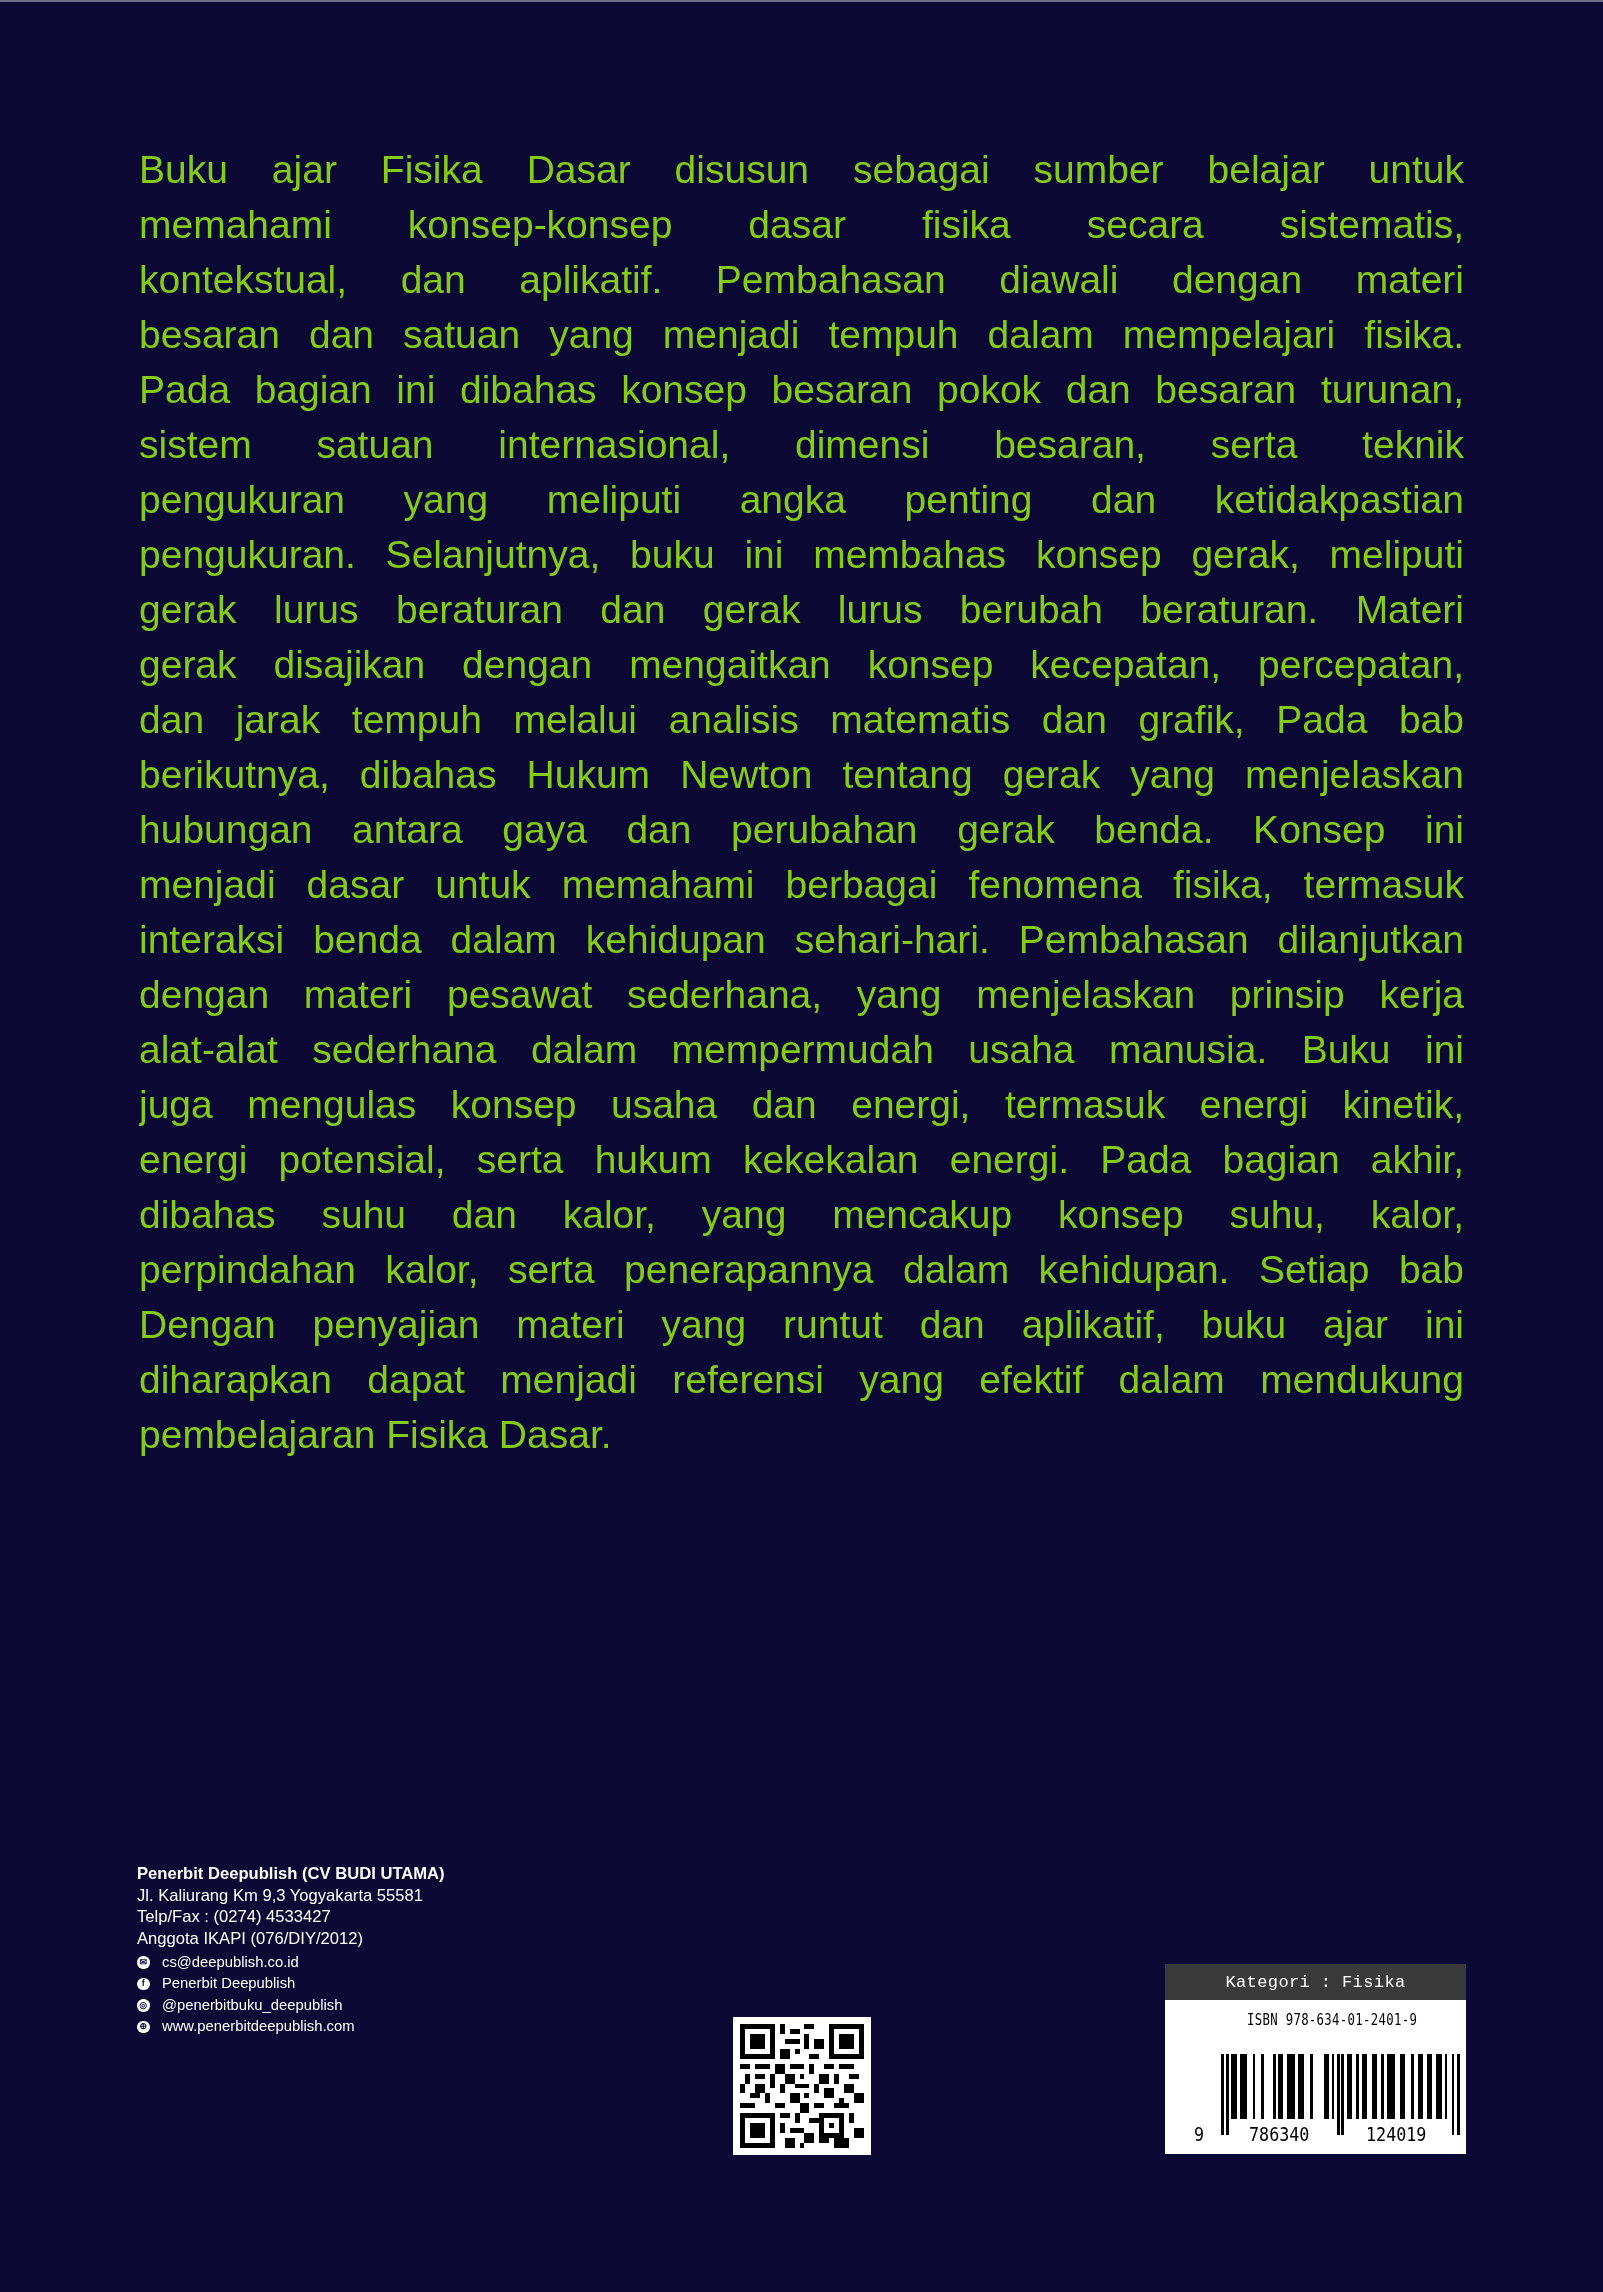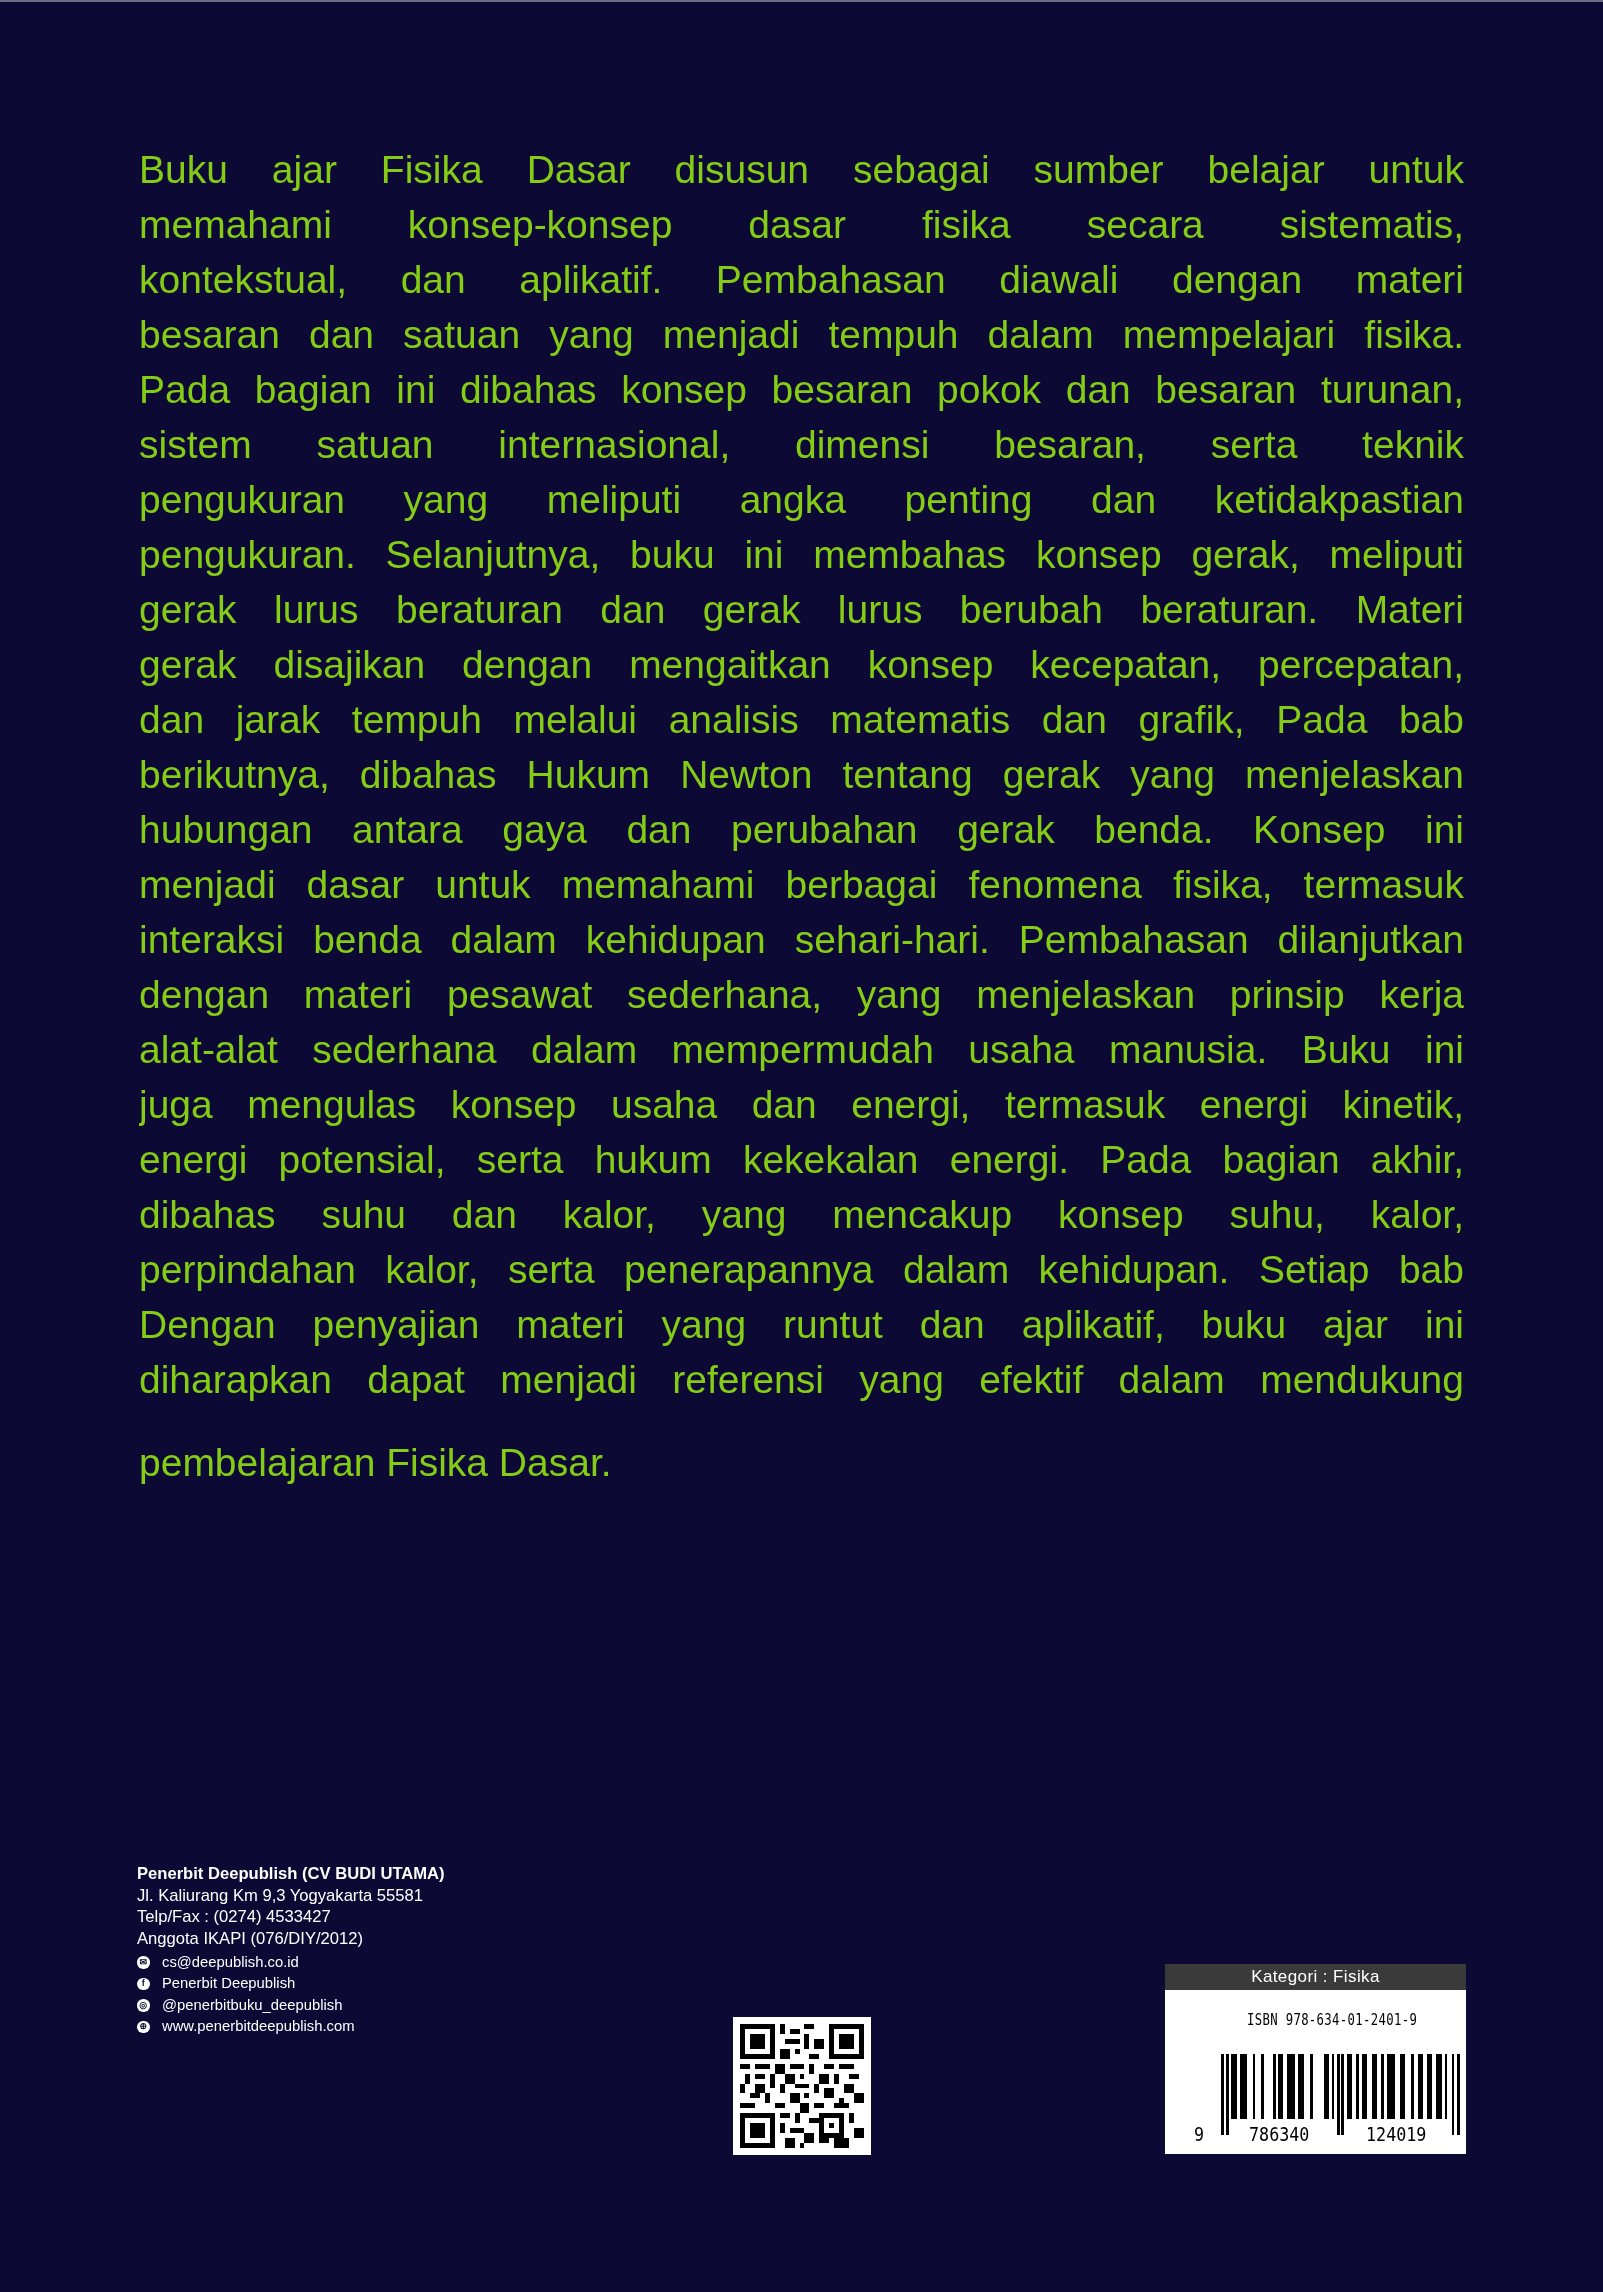--- a/index.html
+++ b/index.html
@@ -14,21 +14,21 @@
     .blurb {
       position:absolute; left:139px; top:142px; width:1325px;
       font-size:39px; line-height:55px;
       color:#84cc16;
     }
     .blurb .line {
       display:block; height:55px; white-space:nowrap;
       text-align:justify; text-align-last:justify;
       overflow:hidden;
     }
-    .blurb .line.last { text-align-last:left;margin-top:28px; }
+    .blurb .line.last { text-align-last:left; }
 
     .publisher {
       position:absolute; left:137px; top:1863px;
       font-size:16.6px; line-height:21.5px; color:#ffffff;
     }
     .publisher .name { font-weight:bold; }
     .publisher .contact-row { display:flex; align-items:center; height:21.5px; font-size:14.8px; }
     .publisher .contacts { margin-top:2.7px; }
     .ic {
       width:12.5px; height:12.5px; border-radius:50%;
@@ -42,22 +42,22 @@
       position:absolute; left:733px; top:2017px; width:138px; height:138px;
       background:#ffffff;
     }
     .qr svg { position:absolute; left:7.2px; top:7.2px; }
 
     .isbn-box {
       position:absolute; left:1165px; top:1964px; width:301px; height:190px;
       background:#ffffff;
     }
     .isbn-box .cat {
-      height:26px; background:#3a3a3a; color:#ffffff;
-      font-family:Liberation Sans, sans-serif; font-size:17px;
+      height:36px; background:#3a3a3a; color:#ffffff;
+      font-family:Liberation Mono, monospace; font-size:17px;
       display:flex; align-items:center; justify-content:center; letter-spacing:0.4px;text-align:right;
     }
     .isbn-box .isbn-text {
       position:absolute; left:82px; top:47px;
       font-family:"DejaVu Sans Mono", monospace; font-size:15px; color:#000;
       transform:scaleX(0.82); transform-origin:left center; letter-spacing:0.4px;
     }
     .isbn-box .bars { position:absolute; left:0; top:81px; }
     .isbn-box .digit {
       position:absolute; font-family:"DejaVu Sans Mono", monospace; color:#000;

